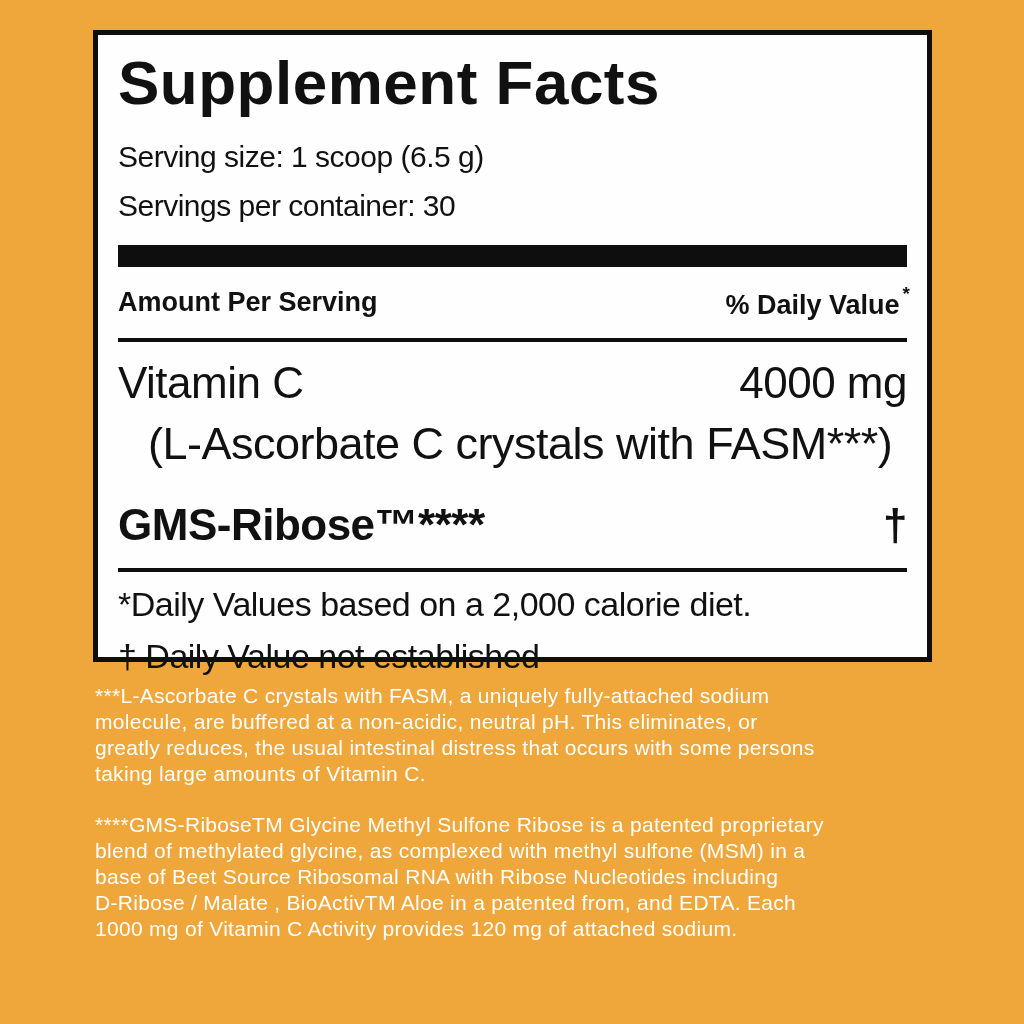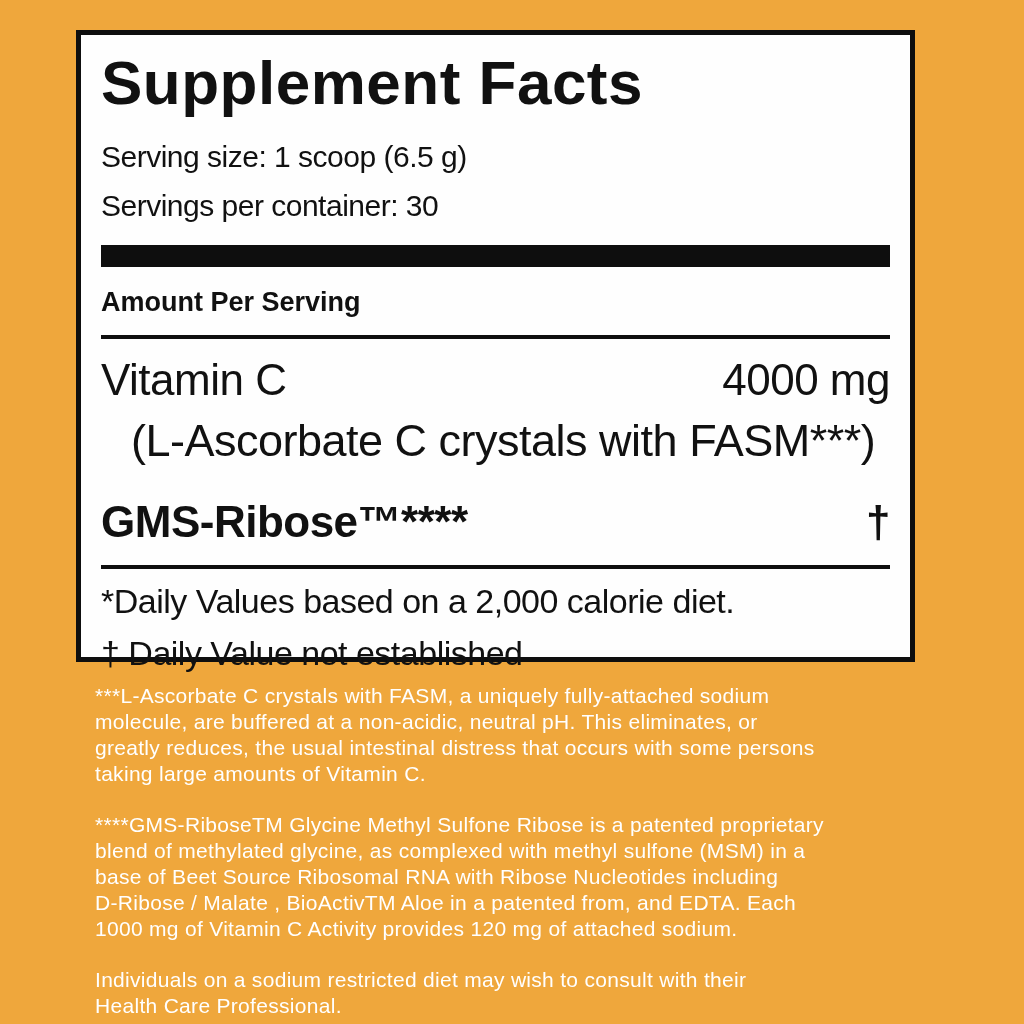--- a/index.html
+++ b/index.html
@@ -8,21 +8,21 @@
     width: 1024px;
     height: 1024px;
     background: #EFA73C;
     overflow: hidden;
     font-family: "Liberation Sans", sans-serif;
   }
 
   
   .panel {
     position: absolute;
-    left: 76px;
+    left: 93px;
     top: 30px;
     width: 839px;
     height: 632px;
     box-sizing: border-box;
     background: #FEFEFE;
     border: 5px solid #0E0E0E;
     padding: 8px 20px 0 20px;
     color: #111111;
   }
   .title {
@@ -112,20 +112,21 @@
 
     <h1 class="title">Supplement Facts</h1>
 
     <div class="serving-line">Serving size: 1 scoop (6.5 g)</div>
     <div class="serving-line">Servings per container: 30</div>
 
     <div class="bar-thick"></div>
 
     <div class="head-row">
       <span class="head-left">Amount Per Serving</span>
+      <span class="head-right"><span>% Daily Value</span><sup>*</sup></span>
     </div>
 
     <div class="rule"></div>
 
     <div class="nutrient-row">
       <span class="name">Vitamin C</span>
       <span class="amt">4000 mg</span>
     </div>
 
     <div class="sub-row">(L-Ascorbate C crystals with FASM***)</div>
@@ -145,17 +146,15 @@
   <div class="disclaimers">
     <p>***L-Ascorbate C crystals with FASM, a uniquely fully-attached sodium
 molecule, are buffered at a non-acidic, neutral pH. This eliminates, or
 greatly reduces, the usual intestinal distress that occurs with some persons
 taking large amounts of Vitamin C.</p>
     <p>****GMS-RiboseTM Glycine Methyl Sulfone Ribose is a patented proprietary
 blend of methylated glycine, as complexed with methyl sulfone (MSM) in a
 base of Beet Source Ribosomal RNA with Ribose Nucleotides including
 D-Ribose / Malate , BioActivTM Aloe in a patented from, and EDTA. Each
 1000 mg of Vitamin C Activity provides 120 mg of attached sodium.</p>
-    <p>Individuals on a sodium restricted diet may wish to consult with their
-Health Care Professional.</p>
   </div>
 
 </div>
 
 </body></html>

